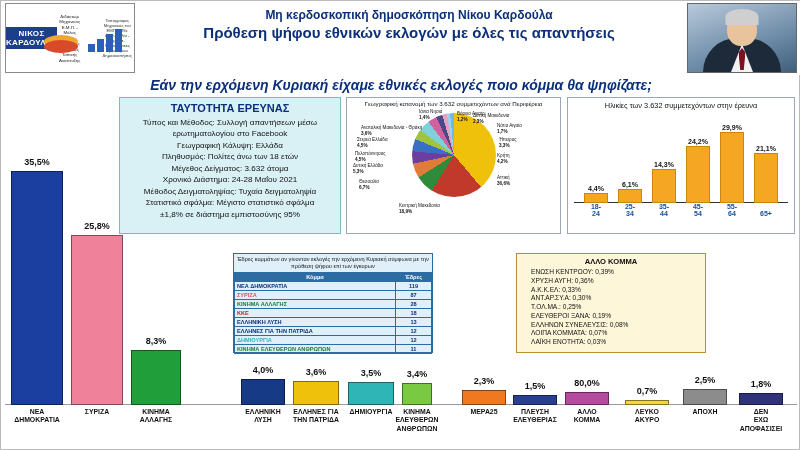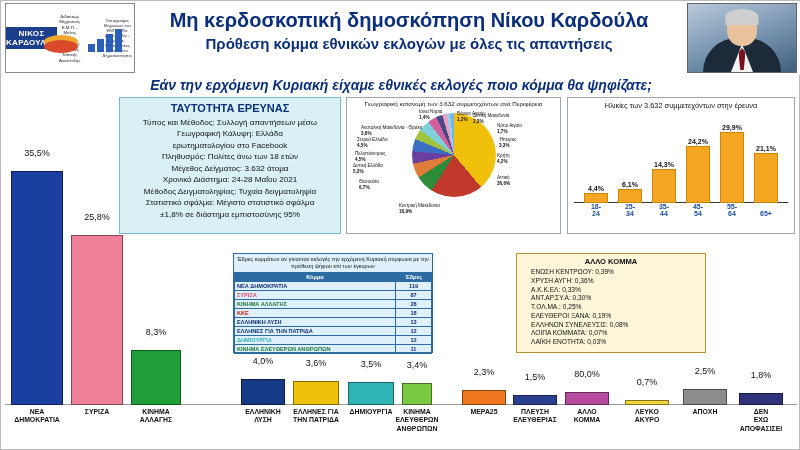--- a/index.html
+++ b/index.html
@@ -43,21 +43,21 @@
   }
   .logo-art .disc2 {
     position:absolute; right:22px; bottom:6px; width:34px; height:13px;
     background:#f0a72e; border-radius:50%;
   }
   .logo-foot { font-size:4.2px; color:#333; text-align:center; line-height:1.2; padding:1px 2px; }
 
   .title-wrap {
     position:absolute; left:138px; top:6px; width:540px; text-align:center;
   }
-  .title-1 { font-size:20px; font-weight:bold; color:#0b2f7a; line-height:1.35; }
+  .title-1 { font-size:12px; font-weight:bold; color:#0b2f7a; line-height:1.35; }
   .title-2 { font-size:15px; font-weight:bold; color:#0b2f7a; line-height:1.35; }
 
   .portrait {
     position:absolute; right:4px; top:2px; width:110px; height:70px;
     border:1px solid #666; overflow:hidden;
     background: linear-gradient(#9fb9cf, #5d7f9d);
   }
   .portrait .bg { position:absolute; inset:0; background:linear-gradient(160deg,#b9cadb 0%, #6e8ca8 60%, #3f5f7c 100%); }
   .portrait .head {
     position:absolute; left:50%; top:8px; transform:translateX(-50%);
@@ -154,21 +154,21 @@
   .other-panel h4 {
     margin:0; padding:3px 0 2px; text-align:center; font-size:7.6px; color:#111; font-weight:bold;
   }
   .other-panel .ln { font-size:6.6px; color:#111; padding:0 0 0 14px; line-height:1.33; }
 
   
   .chart { position:absolute; left:0; top:108px; width:800px; height:342px; }
   .bar-item { position:absolute; bottom:46px; text-align:center; }
   .bar-item .pct {
     position:absolute; bottom:100%; left:50%; transform:translateX(-50%);
-    font-size:9px; font-weight:normal; color:#111; margin-bottom:13px; white-space:nowrap;
+    font-size:9px; font-weight:bold; color:#111; margin-bottom:4px; white-space:nowrap;
   }
   .bar-item .rect { width:100%; border:1px solid rgba(0,0,0,.45); }
   .bar-item .cat {
     position:absolute; top:100%; left:50%; transform:translateX(-50%);
     margin-top:3px; font-size:6.9px; font-weight:bold; color:#111;
     line-height:1.2; white-space:nowrap;
   }
   .baseline { position:absolute; left:4px; right:4px; bottom:46px; border-bottom:1px solid #999; }
 </style>
 </head>
@@ -186,21 +186,21 @@
         <div class="bar" style="left:24px;height:18px;"></div>
         <div class="bar" style="left:33px;height:23px;"></div>
         <div class="disc2"></div>
         <div class="disc"></div>
       </div>
       <div class="logo-foot">Τοπογράφος Μηχανικός του ΕΜΠ - MSc στην Αγγλία - Σχεδ.ι.ε. Προεκλογικές έρευνες και Δημοσκοπήσεις</div>
     </div>
 
     <div class="title-wrap">
       <div class="title-1">Μη κερδοσκοπική δημοσκόπηση Νίκου Καρδούλα</div>
-      <div class="title-2">Πρόθεση κόμμα εθνικών εκλογών με όλες τις απαντήσεις</div>
+      <div class="title-2">Πρόθεση ψήφου εθνικών εκλογών με όλες τις απαντήσεις</div>
     </div>
 
     <div class="portrait">
       <div class="bg"></div>
       <div class="body"></div>
       <div class="shirt"></div>
       <div class="tie"></div>
       <div class="head"></div>
       <div class="hair"></div>
     </div>
@@ -311,22 +311,22 @@
           <div>ΔΕΝ</div>
           <div>ΕΧΩ</div>
           <div>ΑΠΟΦΑΣΙΣΕΙ</div>
         </div>
       </div>
     </div>
 
   <div class="identity">
     <h3>ΤΑΥΤΟΤΗΤΑ ΕΡΕΥΝΑΣ</h3>
     <div class="line">Τύπος και Μέθοδος: Συλλογή απαντήσεων μέσω</div>
+    <div class="line">ερωτηματολογίου στο Facebook</div>
     <div class="line">Γεωγραφική Κάλυψη: Ελλάδα</div>
-    <div class="line">ερωτηματολογίου στο Facebook</div>
     <div class="line">Πληθυσμός: Πολίτες άνω των 18 ετών</div>
     <div class="line">Μέγεθος Δείγματος: 3.632 άτομα</div>
     <div class="line">Χρονικό Διάστημα: 24-28 Μαΐου 2021</div>
     <div class="line">Μέθοδος Δειγματοληψίας: Τυχαία δειγματοληψία</div>
     <div class="line">Στατιστικό σφάλμα: Μέγιστο στατιστικό σφάλμα</div>
     <div class="line">±1,8% σε διάστημα εμπιστοσύνης 95%</div>
   </div>
 
   <div class="pie-panel">
     <div class="panel-cap">Γεωγραφική κατανομή των 3.632 συμμετεχόντων ανά Περιφέρεια</div>

